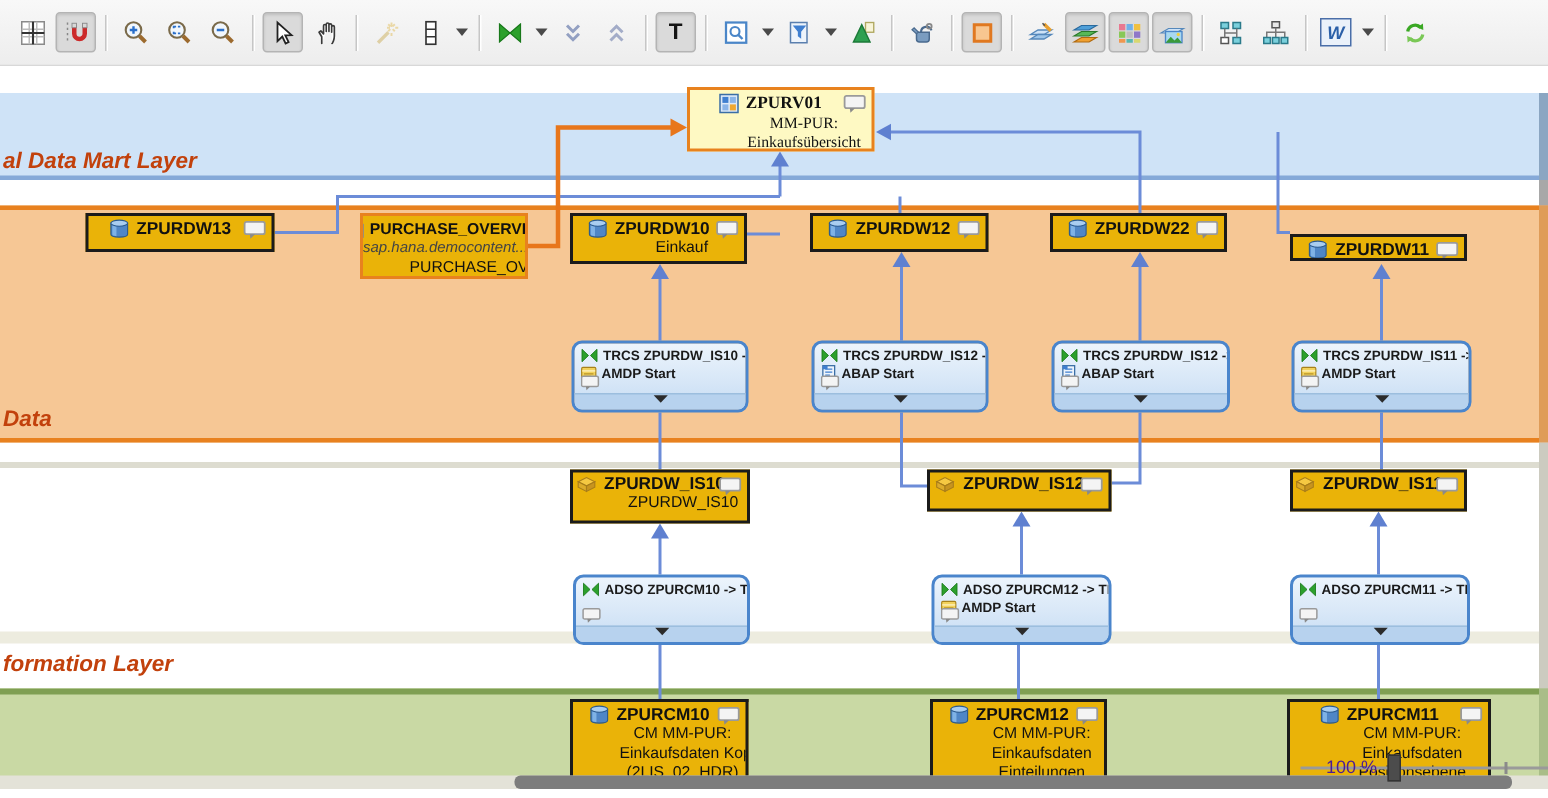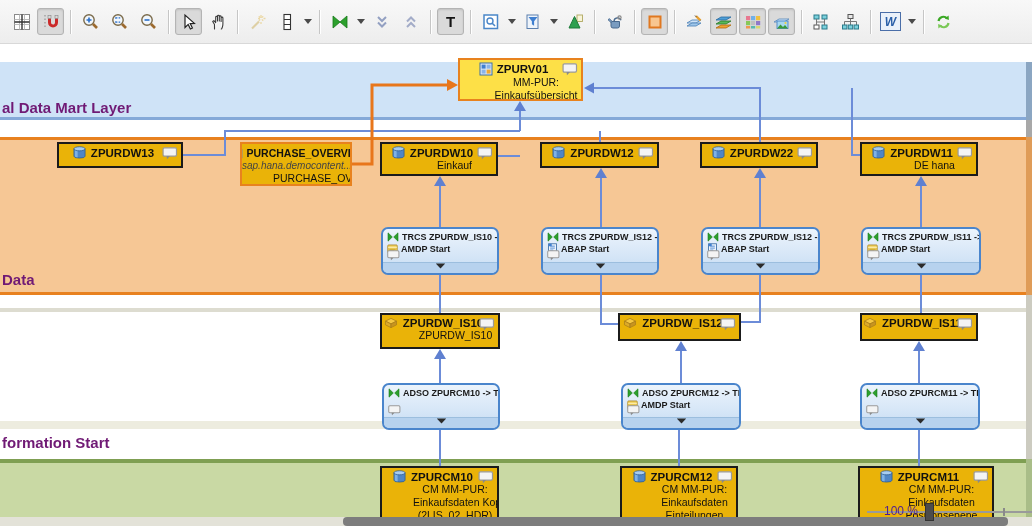--- a/index.html
+++ b/index.html
@@ -14,27 +14,27 @@
   .tb.pressed{background:#dadada;border-color:#b4b4b4;box-shadow:inset 0 1px 2px rgba(0,0,0,.12);}
   .tb.disabled{opacity:.45;}
   .dd{width:13px;height:27px;display:flex;align-items:center;justify-content:center;border:1px solid transparent;background:transparent;padding:0;}
   .dd .car{width:0;height:0;border-left:4px solid transparent;border-right:4px solid transparent;border-top:5px solid #4a4a4a;}
   .sep{width:1px;height:24px;background:#c6c6c6;box-shadow:1px 0 0 #fff;margin:0 5px;}
   .tglyph{font-weight:bold;font-size:15px;color:#141414;line-height:1;}
   .wbox{width:19px;height:17px;background:#eaf1fa;border:1px solid #4a6ea8;display:flex;align-items:center;justify-content:center;
         font-weight:bold;font-style:italic;font-size:12px;color:#2a5fa8;}
   
   .band{position:absolute;left:0;width:1032px;z-index:0;}
-  .band-label{position:absolute;left:2px;font-weight:bold;font-size:15px;color:#701a75;z-index:1;white-space:nowrap;}
+  .band-label{position:absolute;left:2px;font-weight:bold;font-size:15px;color:#c2410c;z-index:1;white-space:nowrap;font-style:italic;}
   
   #wires{position:absolute;left:0;top:0;z-index:1;pointer-events:none;}
   
   .node{position:absolute;background:#eab308;border:2px solid #1b1b1b;box-sizing:border-box;z-index:2;
         text-align:center;color:#111;overflow:hidden;}
-  .node.orange{background:#fde047;border-color:#e8821e;}
+  .node.orange{background:#fef9c3;border-color:#e8821e;font-family:Liberation Serif, serif;}
   .node.oborder{border-color:#e8821e;}
   .trow{display:flex;align-items:center;justify-content:center;gap:4px;margin-top:2px;
         font-weight:bold;font-size:11.5px;white-space:nowrap;overflow:hidden;padding:0 17px 0 3px;}
   .sub{font-size:10.5px;line-height:13px;white-space:nowrap;overflow:hidden;padding-left:31px;}
   .pkg{font-style:italic;font-size:10px;color:#444;line-height:13px;white-space:nowrap;overflow:hidden;}
   .comment{position:absolute;top:3px;right:3px;}
   .ic{flex:0 0 auto;}
   
   .tnode{position:absolute;z-index:2;border:2px solid #4a85cc;border-radius:7px;box-sizing:border-box;
          background:linear-gradient(#ecf4fc 0%,#d6e6f7 60%,#c6dcf3 100%);color:#1a1a1a;overflow:hidden;}
@@ -312,21 +312,21 @@
 </div>
 
 <div class="band" style="top:62px;height:55px;background:#cfe3f7;border-bottom:3px solid #85a9d8;"></div>
 <div class="band-label" style="top:99px;">al Data Mart Layer</div>
 
 <div class="band" style="top:137px;height:152px;background:#f6c795;border-top:3px solid #e8811f;border-bottom:3px solid #e8811f;"></div>
 <div class="band-label" style="top:271px;">Data</div>
 
 <div class="band" style="top:308px;height:4px;background:#dddcd0;"></div>
 <div class="band" style="top:421px;height:8px;background:#edecdf;"></div>
-<div class="band-label" style="top:434px;">formation Start</div>
+<div class="band-label" style="top:434px;">formation Layer</div>
 
 <div class="band" style="top:459px;height:69px;background:#c9d9a4;border-top:4px solid #7f9f52;"></div>
 
 <div class="rstrip" style="top:62px;height:58px;background:#8ba6c2;"></div>
 <div class="rstrip" style="top:120px;height:17px;background:#a8a8a8;"></div>
 <div class="rstrip" style="top:137px;height:158px;background:#df9c58;"></div>
 <div class="rstrip" style="top:295px;height:164px;background:#cccbc0;"></div>
 <div class="rstrip" style="top:459px;height:73px;background:#a9bd88;"></div>
 
 <svg id="wires" width="1032" height="532">
@@ -436,21 +436,21 @@
       <svg class="ic" width="15" height="13">
         <use href="#sym-cyl"></use>
       </svg>
       <span>ZPURDW22</span>
     </div>
   <svg class="comment" width="16" height="13">
       <use href="#sym-comment"></use>
     </svg>
 </div>
 
-<div class="node" style="left:860px;top:142px;width:118px;height:34px;">
+<div class="node" style="left:860px;top:156px;width:118px;height:18px;">
   <div class="trow">
       <svg class="ic" width="15" height="13">
         <use href="#sym-cyl"></use>
       </svg>
       <span>ZPURDW11</span>
     </div>
   <div class="sub">DE hana</div>
   <svg class="comment" width="16" height="13">
       <use href="#sym-comment"></use>
     </svg>

